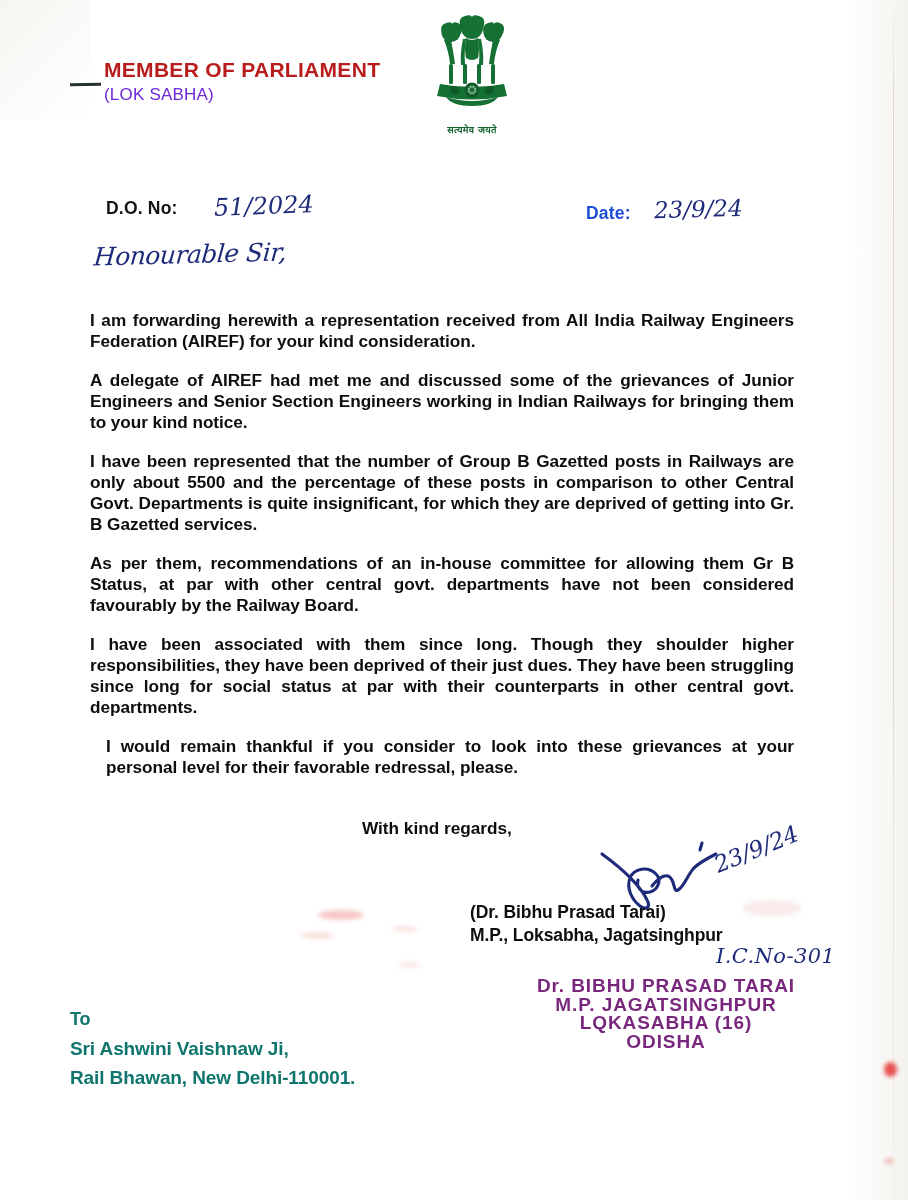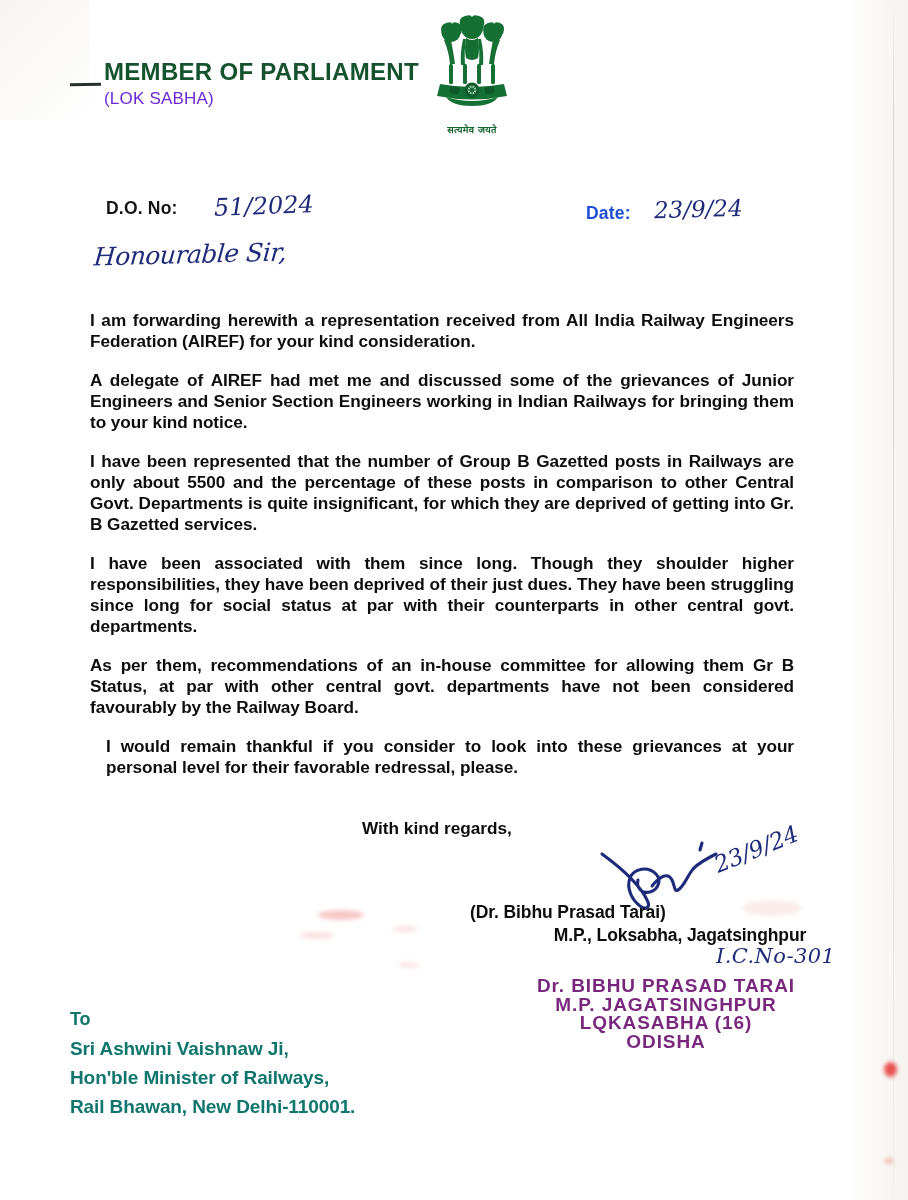--- a/index.html
+++ b/index.html
@@ -59,25 +59,25 @@
     height: 150px;
   }
   .mp-title-block {
     position: absolute;
     left: 104px;
     top: 58px;
     color: #14652f;
     letter-spacing: 0.2px;
   }
   .mp-line1 {
-    font-size: 24px;
+    font-size: 21px;
     font-weight: bold;
     letter-spacing: 0.3px;
     white-space: nowrap;
-    color: #14532d;
+    color: #b91c1c;
   }
   .mp-line2 {
     font-size: 17px;
     font-weight: normal;
     text-align: left;
     margin-top: 3px;
     color: #6d28d9;
     white-space: nowrap;
   }
   .hr-dash {
@@ -216,21 +216,20 @@
     width: 420px;
     font-size: 17.5px;
     font-weight: bold;
     color: #0d0d0d;
     letter-spacing: -0.1px;
   }
   .sig-desig {
     position: absolute;
     left: 0; top: 99px;
     width: 420px;
-    text-align: center;
     font-size: 17.5px;
     font-weight: bold;
     color: #0d0d0d;
     letter-spacing: -0.1px;
   }
   .ic-no {
     position: absolute;
     left: 246px; top: 118px;
     font-size: 21px;
     color: #1e2a7a;
@@ -348,22 +347,22 @@
     <span class="date-label">Date:</span>
     <span class="date-value">23/9/24</span>
   </div>
 
   <div class="salutation">Honourable Sir,</div>
 
   <div class="body-block">
     <p class="para">I am forwarding herewith a representation received from All India Railway Engineers Federation (AIREF) for your kind consideration.</p>
     <p class="para">A delegate of AIREF had met me and discussed some of the grievances of Junior Engineers and Senior Section Engineers working in Indian Railways for bringing them to your kind notice.</p>
     <p class="para">I have been represented that the number of Group B Gazetted posts in Railways are only about 5500 and the percentage of these posts in comparison to other Central Govt. Departments is quite insignificant, for which they are deprived of getting into Gr. B Gazetted services.</p>
+    <p class="para">As per them, recommendations of an in-house committee for allowing them Gr B Status, at par with other central govt. departments have not been considered favourably by the Railway Board.</p>
     <p class="para">I have been associated with them since long. Though they shoulder higher responsibilities, they have been deprived of their just dues. They have been struggling since long for social status at par with their counterparts in other central govt. departments.</p>
-    <p class="para">As per them, recommendations of an in-house committee for allowing them Gr B Status, at par with other central govt. departments have not been considered favourably by the Railway Board.</p>
     <p class="para">I would remain thankful if you consider to look into these grievances at your personal level for their favorable redressal, please.</p>
   </div>
 
   <div class="regards">With kind regards,</div>
 
   <div class="sig-area">
     <svg class="sig-svg" width="200" height="80" viewBox="0 0 200 80" aria-hidden="true">
       <g fill="none" stroke="#1e2a7a" stroke-width="3.1" stroke-linecap="round" stroke-linejoin="round">
         <path d="M12 22 C34 38, 52 56, 58 70 C60 76, 56 78, 50 74 C42 68, 36 56, 40 46 C44 36, 58 34, 66 42 C72 48, 68 58, 60 60 C52 62, 46 56, 48 48"></path>
         <path d="M62 54 C70 44, 78 40, 82 48 C85 54, 84 60, 88 58 C94 55, 98 42, 104 36"></path>
@@ -380,17 +379,16 @@
   <div class="stamp">
     <div>Dr. BIBHU PRASAD TARAI</div>
     <div>M.P. JAGATSINGHPUR</div>
     <div>LQKASABHA (16)</div>
     <div>ODISHA</div>
   </div>
 
   <div class="to-block">
     <div class="to-word">To</div>
     <div>Sri Ashwini Vaishnaw Ji,</div>
-    <div>Hon'ble Minister of Railways,</div>
     <div>Rail Bhawan, New Delhi-110001.</div>
   </div>
 
 </div>
 
 </body></html>

